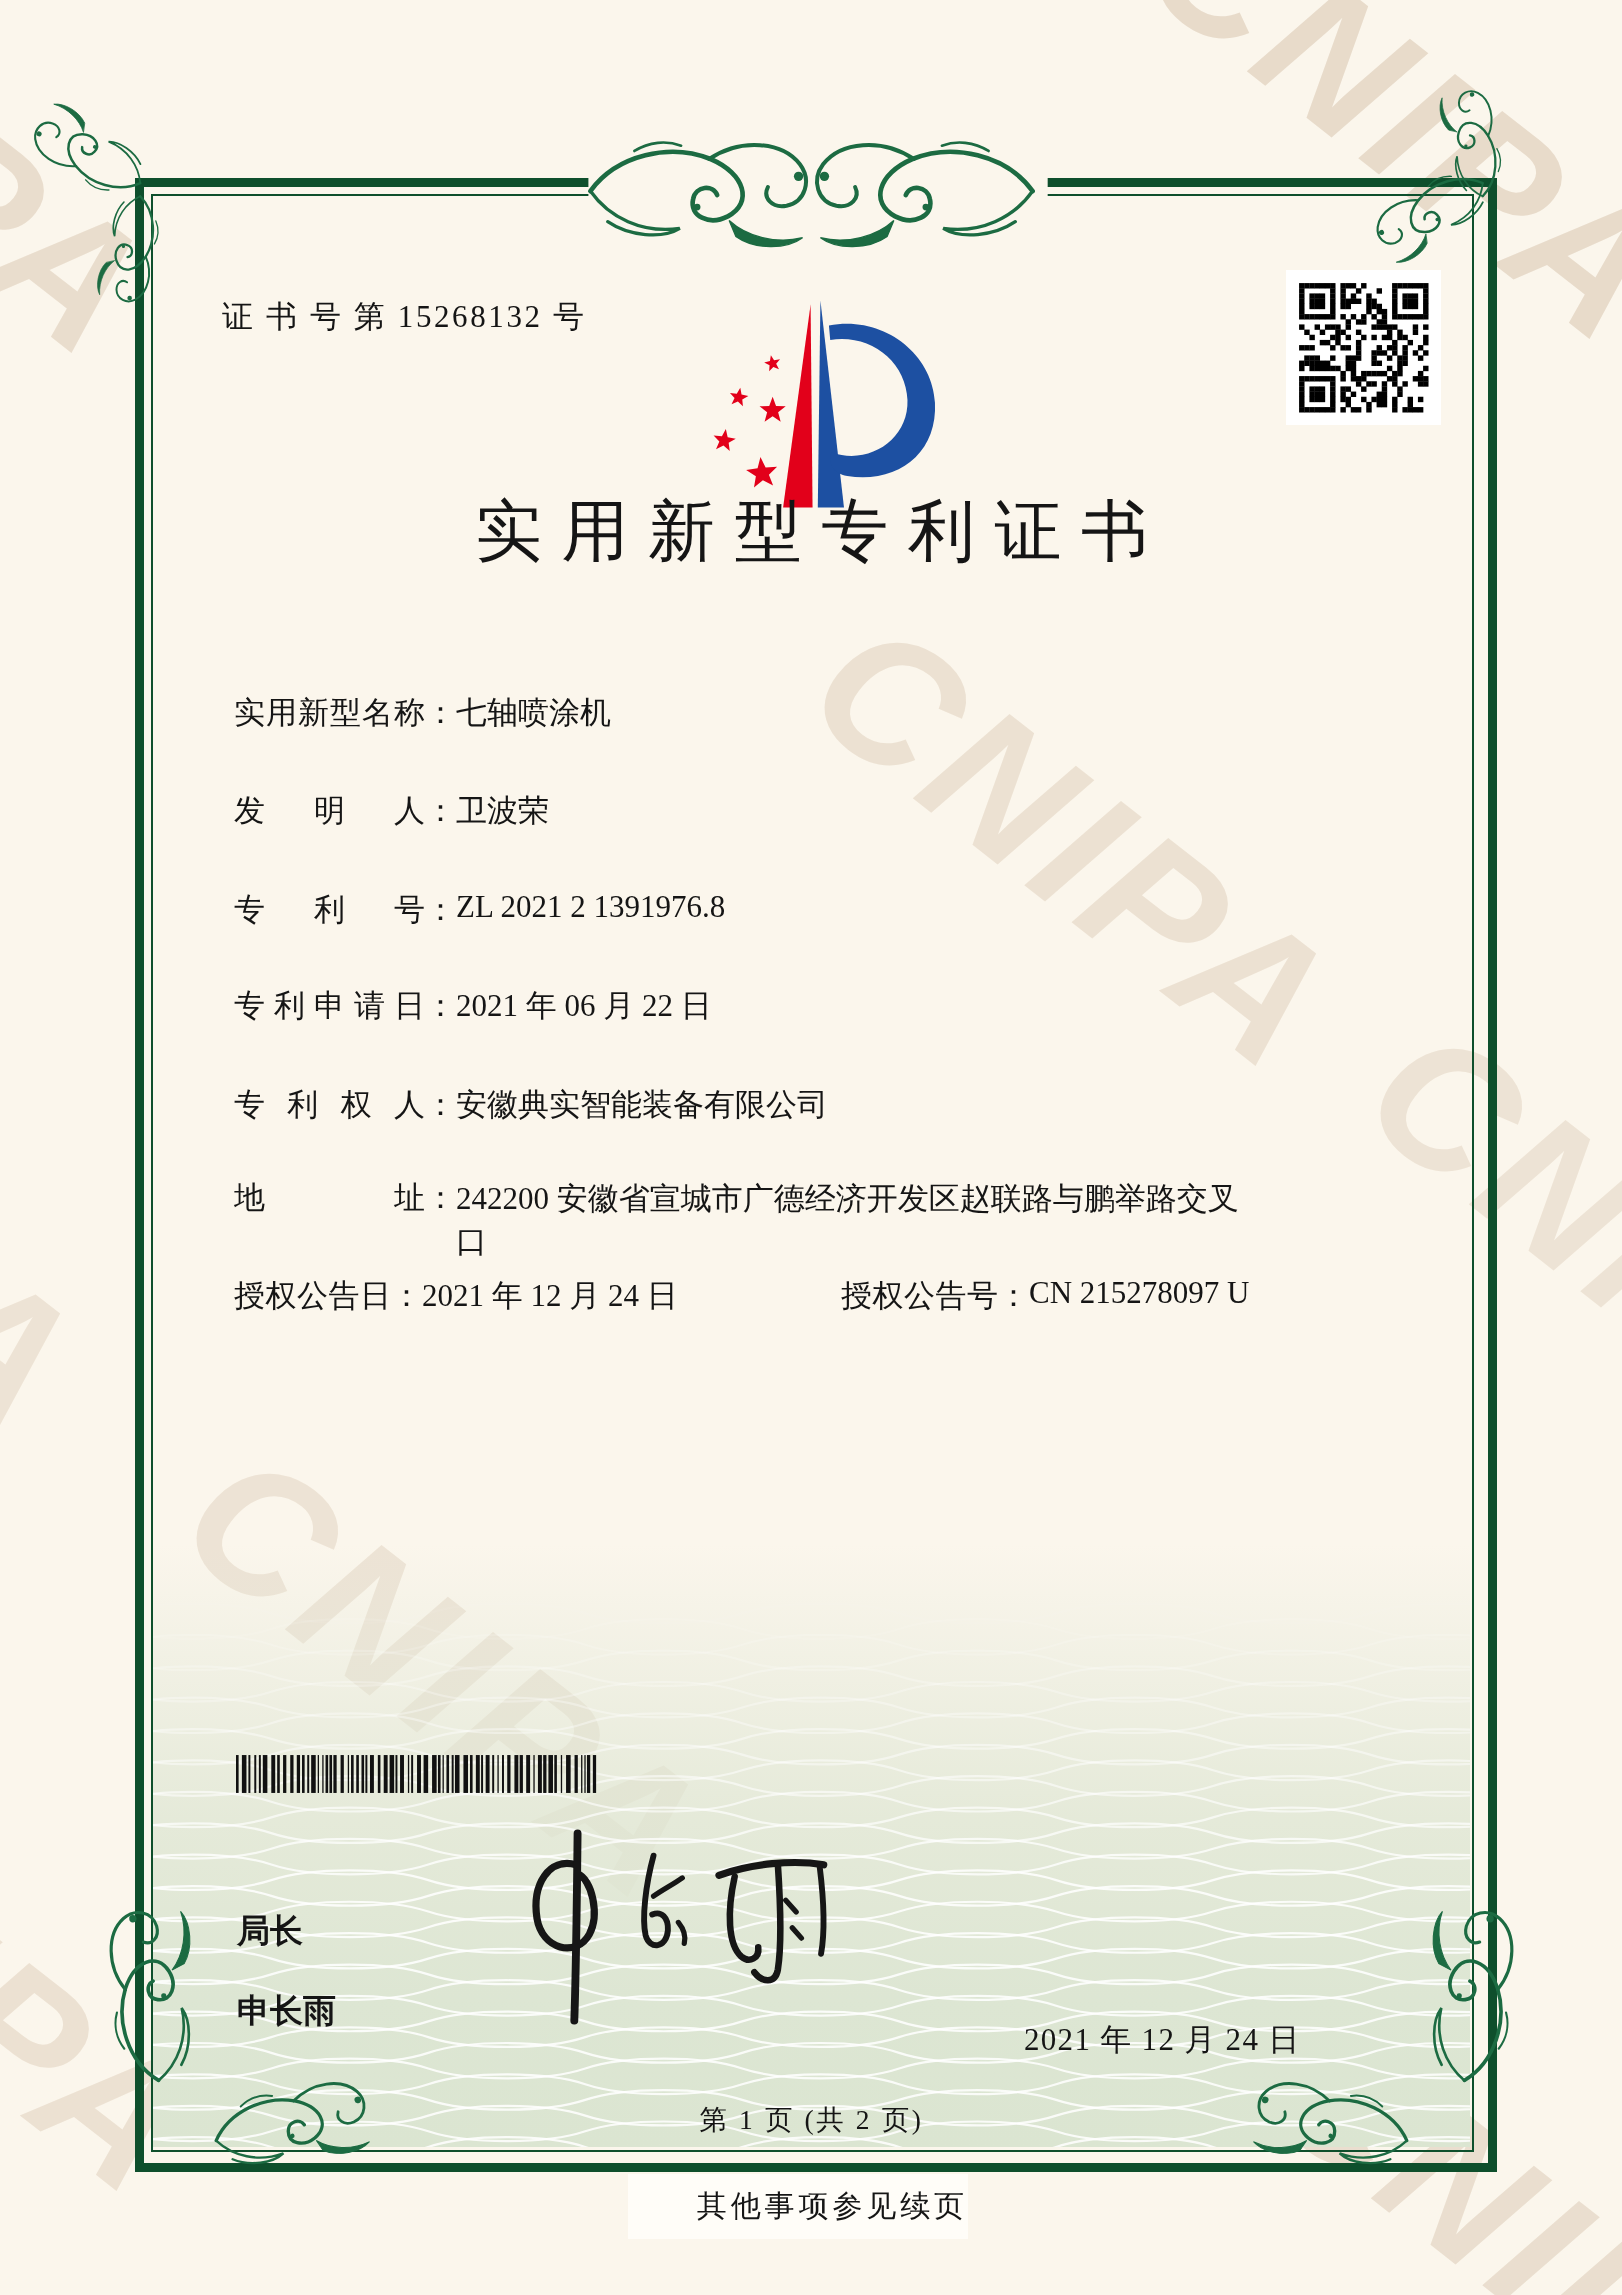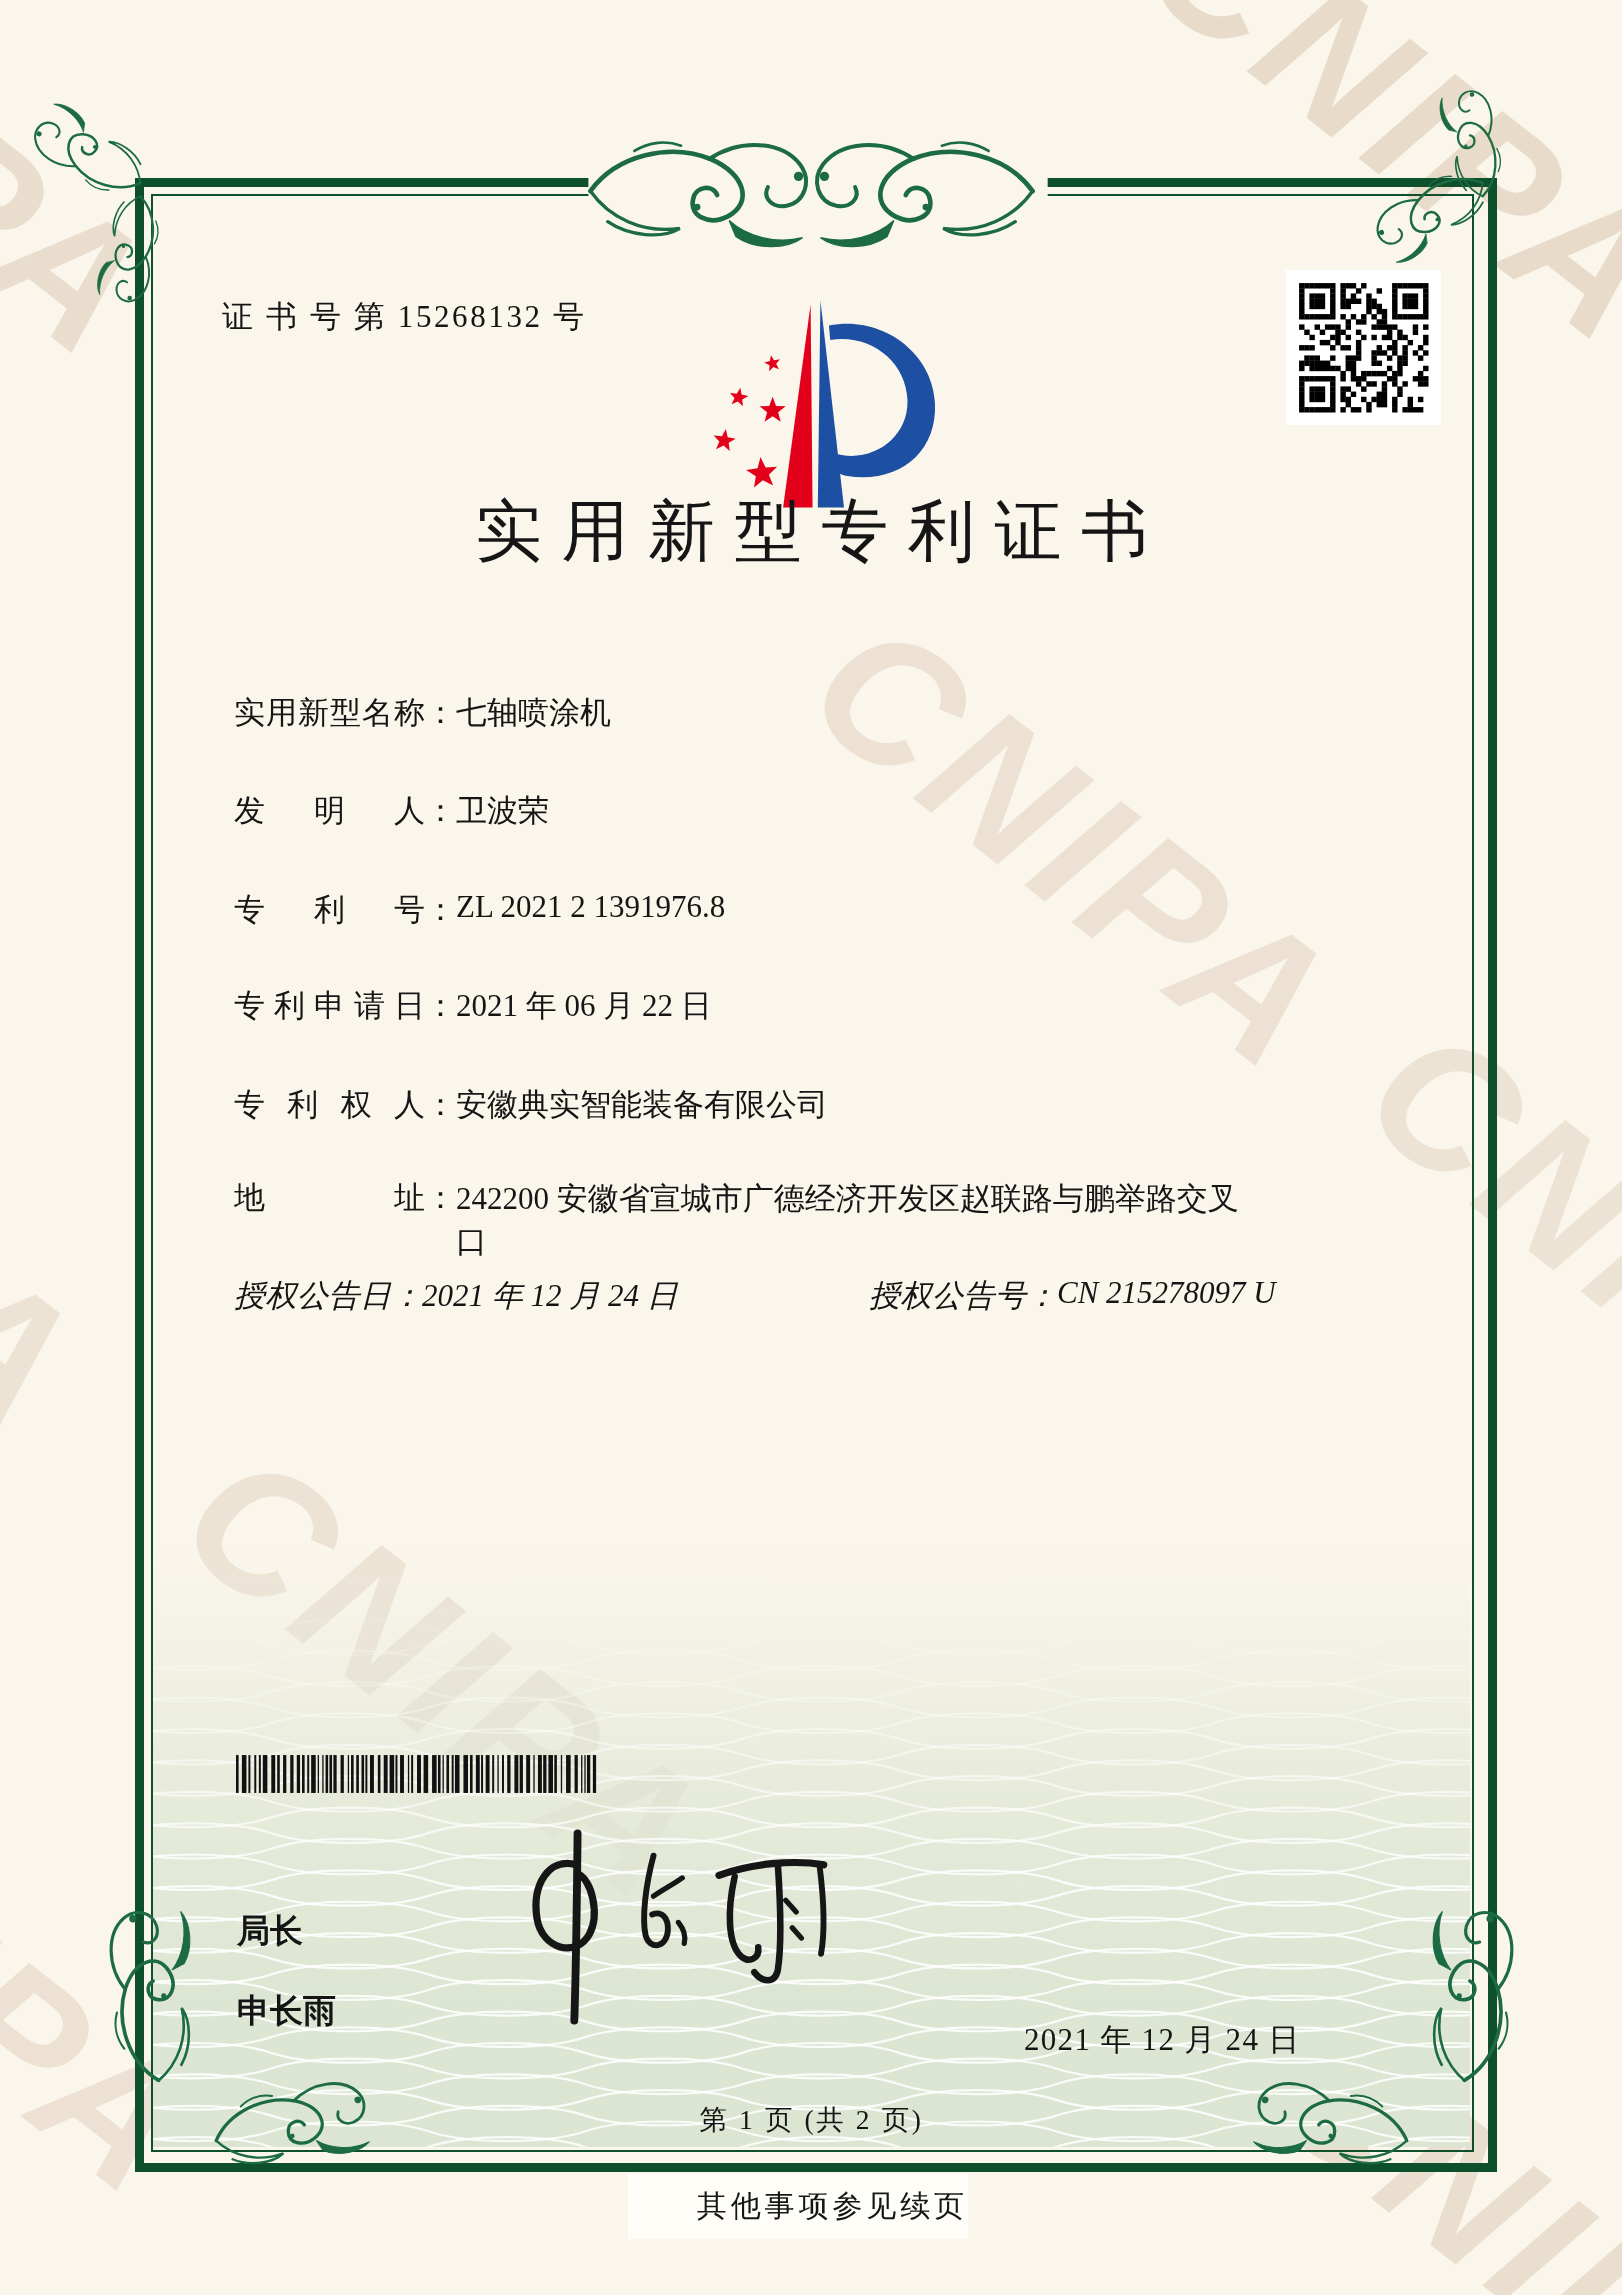--- a/index.html
+++ b/index.html
@@ -24,21 +24,21 @@
   .content{position:absolute;z-index:5;left:0;top:0;width:1603px;height:2295px;}
   .abs{position:absolute;}
   .certno{left:222px;top:296px;font-size:31px;letter-spacing:2.6px;}
   .title{left:0;top:486px;width:1623px;text-align:center;font-size:67px;font-weight:400;
          letter-spacing:19.6px;text-indent:19.6px;}
   .frow{left:234px;width:1178px;font-size:31px;}
   .f-label{display:inline-block;width:191px;text-align:justify;text-align-last:justify;vertical-align:top;}
   .f-colon{vertical-align:top;}
   .f-value{vertical-align:top;}
   .addr-val{display:inline-block;width:795px;line-height:43px;}
-  .grant2{position:absolute;left:607px;top:0;margin-left:28px;}
+  .grant2{position:absolute;left:607px;top:0;}
   .bodytxt{left:234px;top:1336px;width:1156px;font-size:31px;line-height:69px;
            text-align:justify;}
   .bodytxt p{margin:0;text-indent:63px;}
   .sig-label{left:237px;font-size:33px;font-weight:600;}
   .date{left:1024px;top:2019px;font-size:31px;letter-spacing:1.3px;}
   .pageinfo{left:0;top:2102px;width:1623px;text-align:center;font-size:27.5px;letter-spacing:2.6px;}
   .notebox{left:628px;top:2174px;width:340px;height:65px;background:#fffdf8;
            display:flex;align-items:center;justify-content:flex-end;font-size:30px;letter-spacing:3.9px;}
   .qrbox{left:1286px;top:270px;width:155px;height:155px;background:#ffffff;}
 </style>
@@ -522,21 +522,21 @@
     <div class="abs frow" style="top:985px;">
       <span class="f-label">专利申请日</span><span class="f-colon">：</span><span class="f-value">2021 年 06 月 22 日</span>
     </div>
     <div class="abs frow" style="top:1084px;">
       <span class="f-label">专利权人</span><span class="f-colon">：</span><span class="f-value">安徽典实智能装备有限公司</span>
     </div>
     <div class="abs frow" style="top:1177px;">
       <span class="f-label">地址</span><span class="f-colon">：</span><span class="f-value addr-val">242200 安徽省宣城市广德经济开发区赵联路与鹏举路交叉口</span>
     </div>
 
-    <div class="abs frow" style="top:1275px;font-style:italic;">
+    <div class="abs frow" style="top:1275px;">
       <span><span class="f-label" style="width:157px;">授权公告日</span><span class="f-colon">：</span><span class="f-value">2021 年 12 月 24 日</span></span>
       <span class="grant2"><span class="f-label" style="width:157px;">授权公告号</span><span class="f-colon">：</span><span class="f-value">CN 215278097 U</span></span>
     </div>
 
 
     <svg class="abs" style="left:236px;top:1755px;" width="366" height="38" id="barcode" viewBox="0 0 560 58">
         <rect x="0" y="0" width="4" height="58" fill="#111"></rect>
         <rect x="9" y="0" width="7" height="58" fill="#111"></rect>
         <rect x="19" y="0" width="3" height="58" fill="#111"></rect>
         <rect x="28" y="0" width="3" height="58" fill="#111"></rect>

